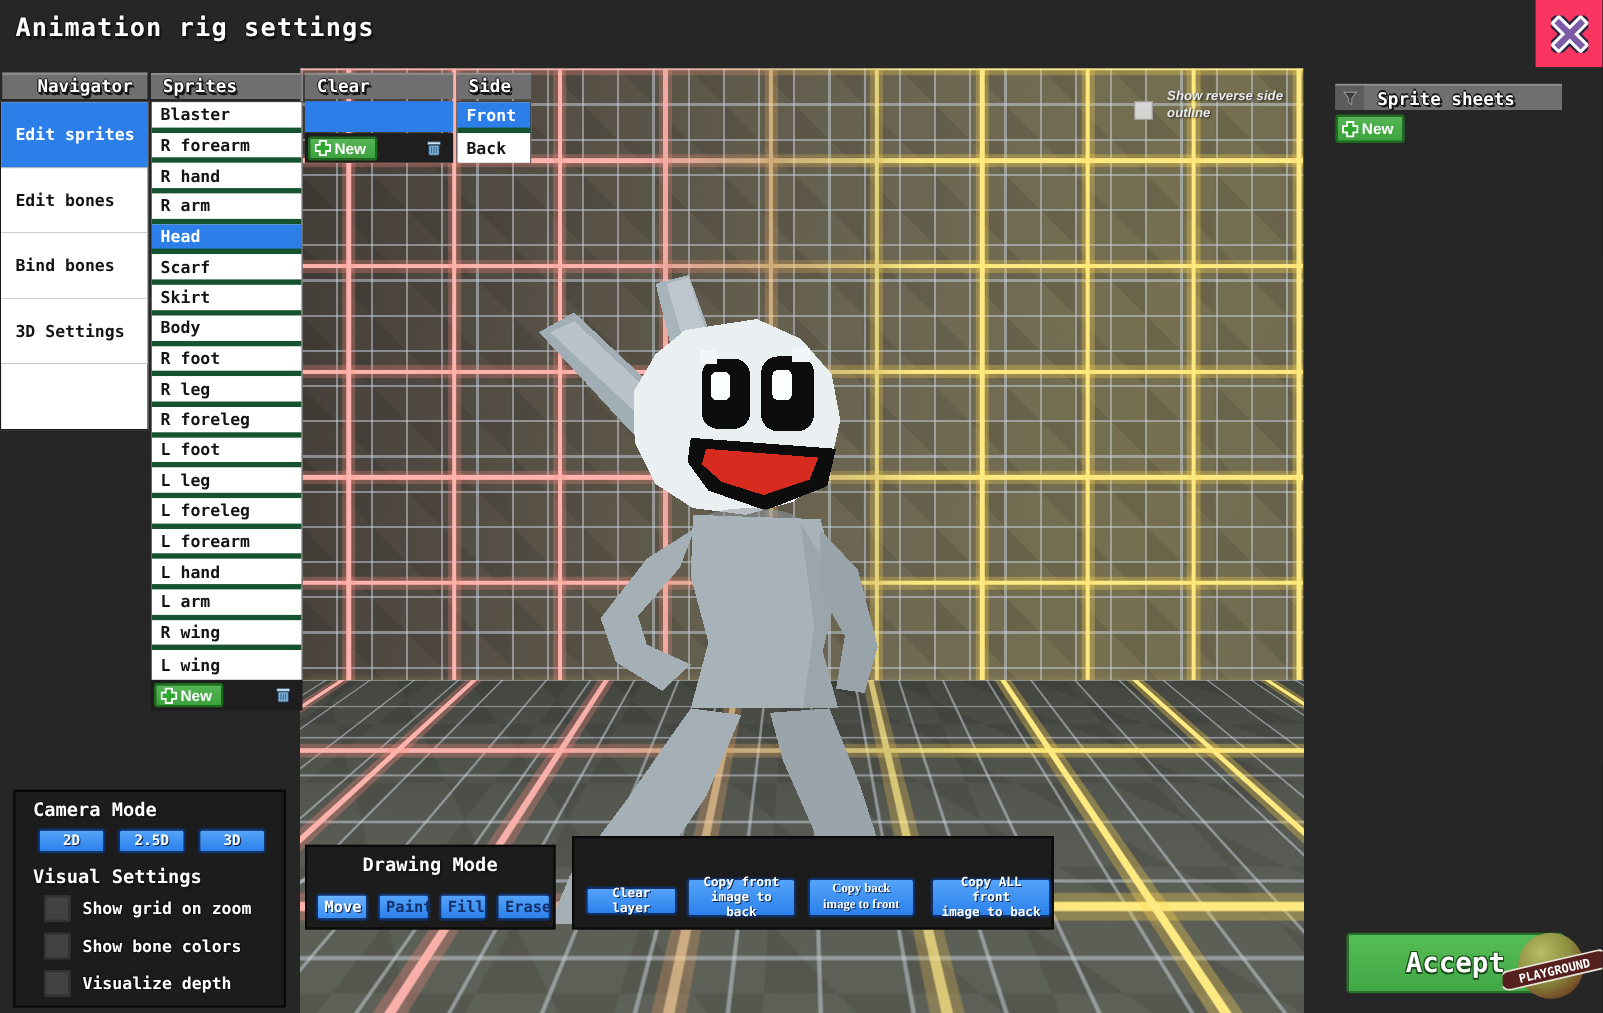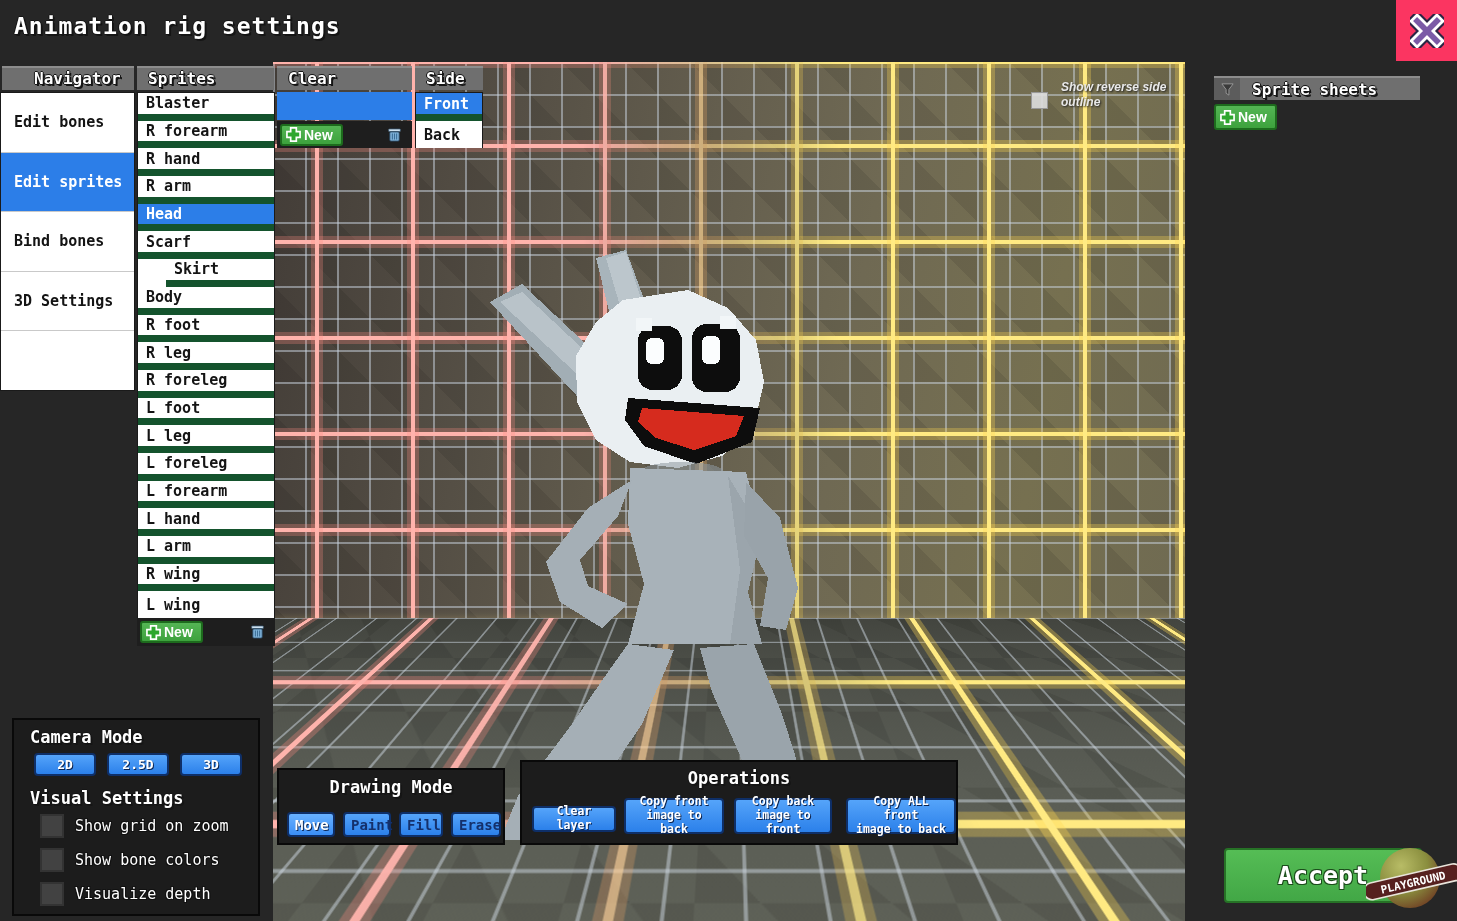--- a/index.html
+++ b/index.html
@@ -46,42 +46,42 @@
     repeating-linear-gradient(to bottom,transparent 0 48px,rgba(255,215,80,.32) 48px 53px,#ffea82 53px 58px,rgba(255,215,80,.32) 58px 63px,transparent 63px 120px);}
   .char-shadow{position:absolute;left:505px;top:616px;width:340px;height:120px;transform:rotate(-14deg);
     background:radial-gradient(closest-side,rgba(12,22,32,.55),rgba(12,22,32,0));filter:blur(3px);}
   .char-shadow2{position:absolute;left:560px;top:655px;width:170px;height:60px;transform:rotate(-18deg);
     background:radial-gradient(closest-side,rgba(10,18,28,.5),rgba(10,18,28,0));filter:blur(2px);}
   .character{position:absolute;left:157px;top:178px;}
   
   .col-header{position:absolute;height:24px;background:#6f6f6f;border-top:2px solid #8d8d8d;
     color:#fff;font-size:16px;line-height:22px;padding-left:11px;box-sizing:border-box;z-index:6;}
   .whitelist{position:absolute;background:#fff;border:1px solid #1a1a1a;box-sizing:border-box;z-index:6;}
-  .lrow{box-sizing:border-box;border-bottom:7px solid #14532d;color:#141414;font-size:15px;
+  .lrow{box-sizing:border-box;border-bottom:5px solid #14532d;color:#141414;font-size:15px;
     font-weight:bold;padding-left:8px;display:flex;align-items:center;background:#fff;}
   .lrow.sel{background:#2c7ee8;color:#fff;}
   .newrow{position:absolute;display:flex;align-items:center;background:#1e1e1e;box-sizing:border-box;z-index:6;padding:2px 3px;}
   .btn-green{display:inline-flex;align-items:center;gap:3px;background:linear-gradient(#54b554,#3da23d);
     border:2px solid #1d6b1d;border-radius:3px;color:#fff;font-size:14px;font-weight:bold;
     padding:1px 8px 1px 4px;height:22px;box-sizing:border-box;cursor:pointer;}
   .trashbtn{margin-left:auto;margin-right:6px;width:18px;height:18px;background:none;border:none;padding:0;cursor:pointer;}
   .bblue{background:linear-gradient(#55a4fa,#2b80ea);border:2px solid #0e2f68;border-radius:4px;
     font-family:"DejaVu Sans Mono",monospace;font-weight:bold;cursor:pointer;box-sizing:border-box;}
   .panel{position:absolute;background:#1c1c1c;border:2px solid #090909;box-sizing:border-box;z-index:7;}
   .ptitle{color:#fff;font-size:17px;text-align:center;}
   
   .navrow{box-sizing:border-box;height:59.6px;display:flex;align-items:center;padding-left:13px;
     border-bottom:1px solid #c9c9c9;background:#fff;color:#141414;font-size:15px;font-weight:bold;}
   .navrow.sel{background:#2c7ee8;color:#fff;}
   
   .cam-btn{width:62px;height:23px;color:#fff;font-size:13px;
     text-shadow:1px 1px 0 #0c2450;position:absolute;}
   .chkrow{position:absolute;display:flex;align-items:center;gap:11px;}
   .chkbox{width:24px;height:24px;background:#424242;border:2px solid #333;box-sizing:border-box;cursor:pointer;}
-  .chklabel{color:#fff;font-size:15px;font-weight:normal;text-shadow:1px 1px 0 #111,-1px -1px 0 #111,1px -1px 0 #111,-1px 1px 0 #111;}
+  .chklabel{color:#fff;font-size:15px;font-weight:bold;text-shadow:1px 1px 0 #111,-1px -1px 0 #111,1px -1px 0 #111,-1px 1px 0 #111;}
   
   .tool-btn{position:absolute;height:25px;font-size:14px;color:#14306b;text-align:center;}
   .tool-btn.sel{color:#fff;text-shadow:1px 1px 0 #0c2450;background:linear-gradient(#68b1ff,#3a8ef5);}
   .op-btn{position:absolute;color:#fff;font-size:11.5px;line-height:1.2;white-space:pre-line;
     text-shadow:1px 1px 0 #0c2450;display:flex;align-items:center;justify-content:center;text-align:center;}
   
   .bottombar{position:absolute;left:0;top:786px;width:912px;height:73px;background:#242424;z-index:8;}
   .nameinput{position:absolute;left:117px;top:20px;width:650px;height:32px;border:1px solid #777;
     background:#fff;color:#1d1d1d;font-family:"Liberation Sans",sans-serif;font-size:20px;padding:0 8px;box-sizing:border-box;}
   
@@ -164,53 +164,52 @@
 
     <div class="panel" style="left:4px;top:706px;width:228px;height:77px;">
       <div class="ptitle pix outl" style="margin-top:7px;">Drawing Mode</div>
       <button class="bblue tool-btn sel" style="left:8px;top:42px;width:48px;">Move</button>
       <button class="bblue tool-btn" style="left:64px;top:42px;width:48px;">Paint</button>
       <button class="bblue tool-btn" style="left:120px;top:42px;width:44px;">Fill</button>
       <button class="bblue tool-btn" style="left:172px;top:42px;width:50px;">Erase</button>
     </div>
 
     <div class="panel" style="left:247px;top:698px;width:438px;height:85px;">
-      <div class="ptitle pix outl" style="margin-top:6px;">Operations</div>
       <button class="bblue op-btn" style="left:10px;top:44px;width:84px;height:26px;">Clear layer</button>
       <button class="bblue op-btn" style="left:102px;top:36px;width:100px;height:36px;">Copy front
 image to back</button>
-      <button class="bblue op-btn" style="left:212px;top:36px;width:98px;height:36px;">Copy back
+      <button class="bblue op-btn" style="left:212px;top:36px;width:98px;height:36px;font-family:Liberation Serif, serif;">Copy back
 image to front</button>
       <button class="bblue op-btn" style="left:324px;top:36px;width:110px;height:36px;">Copy ALL front
 image to back</button>
     </div>
 
     <div class="bottombar">
       <div class="pix outl" style="position:absolute;left:37px;top:23px;font-size:20px;">Name:</div>
       <input class="nameinput" type="text" value="CharacterRig" style="">
     </div>
   </div>
 
   <div class="col-header pix outl" style="left:2px;top:66px;width:132px;padding-left:32px;">Navigator</div>
   <div class="whitelist" style="left:0;top:92px;width:135px;height:299px;">
+    <div class="navrow sel">Edit sprites</div>
     <div class="navrow">Edit bones</div>
-    <div class="navrow sel">Edit sprites</div>
     <div class="navrow">Bind bones</div>
     <div class="navrow">3D Settings</div>
   </div>
 
   <div class="col-header pix outl" style="left:137px;top:66px;width:137px;">Sprites</div>
   <div class="whitelist" style="left:137px;top:92px;width:138px;height:527px;">
     <div class="lrow" style="height:27.7px;">Blaster</div>
     <div class="lrow" style="height:27.7px;">R forearm</div>
     <div class="lrow" style="height:27.7px;">R hand</div>
     <div class="lrow" style="height:27.7px;">R arm</div>
     <div class="lrow sel" style="height:27.7px;">Head</div>
     <div class="lrow" style="height:27.7px;">Scarf</div>
-    <div class="lrow" style="height:27.7px;margin-left:28px;">Skirt</div>
+    <div class="lrow" style="height:27.7px;">Skirt</div>
     <div class="lrow" style="height:27.7px;">Body</div>
     <div class="lrow" style="height:27.7px;">R foot</div>
     <div class="lrow" style="height:27.7px;">R leg</div>
     <div class="lrow" style="height:27.7px;">R foreleg</div>
     <div class="lrow" style="height:27.7px;">L foot</div>
     <div class="lrow" style="height:27.7px;">L leg</div>
     <div class="lrow" style="height:27.7px;">L foreleg</div>
     <div class="lrow" style="height:27.7px;">L forearm</div>
     <div class="lrow" style="height:27.7px;">L hand</div>
     <div class="lrow" style="height:27.7px;">L arm</div>

